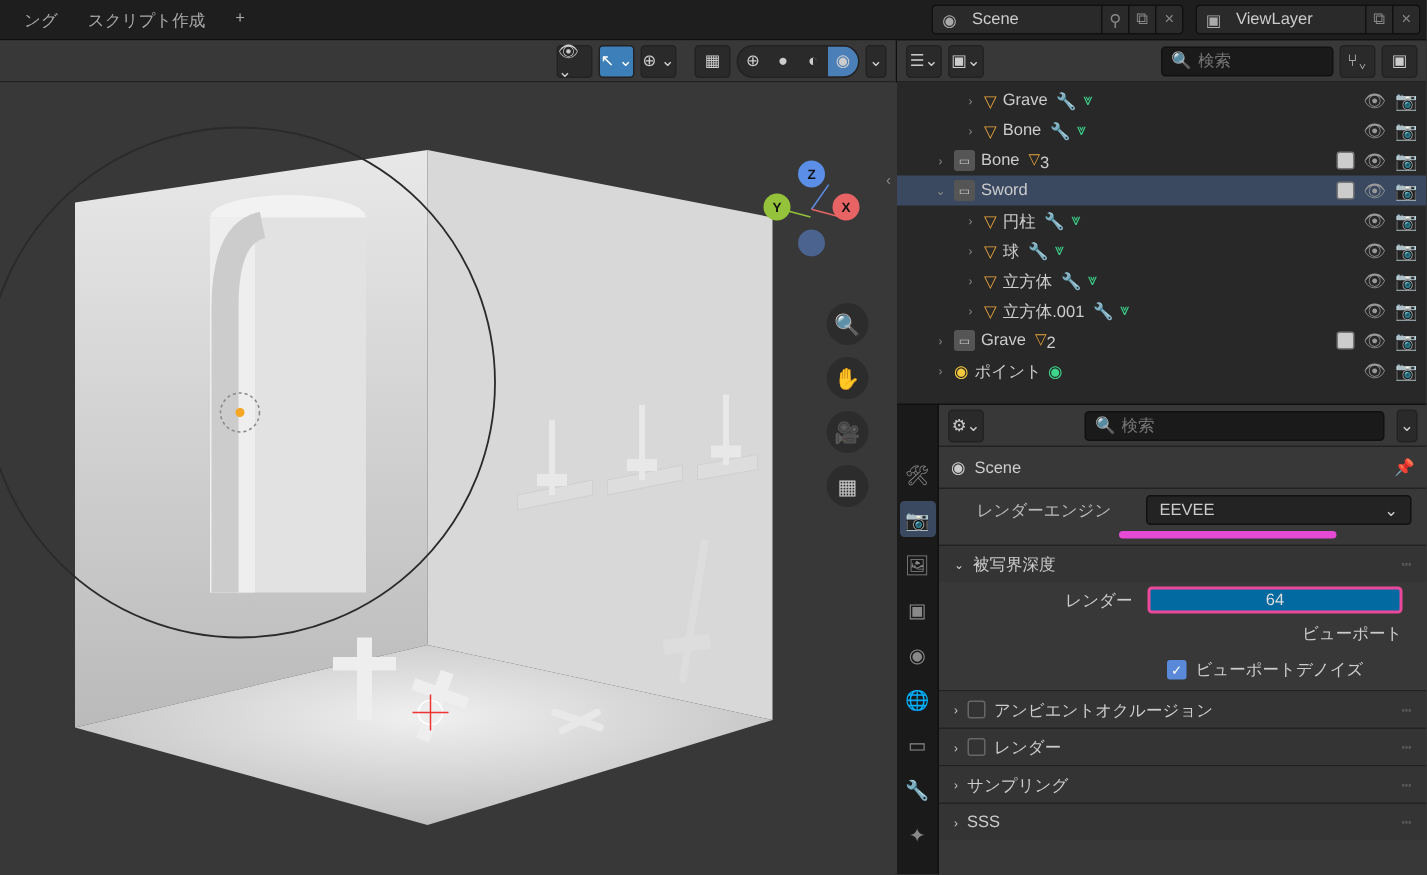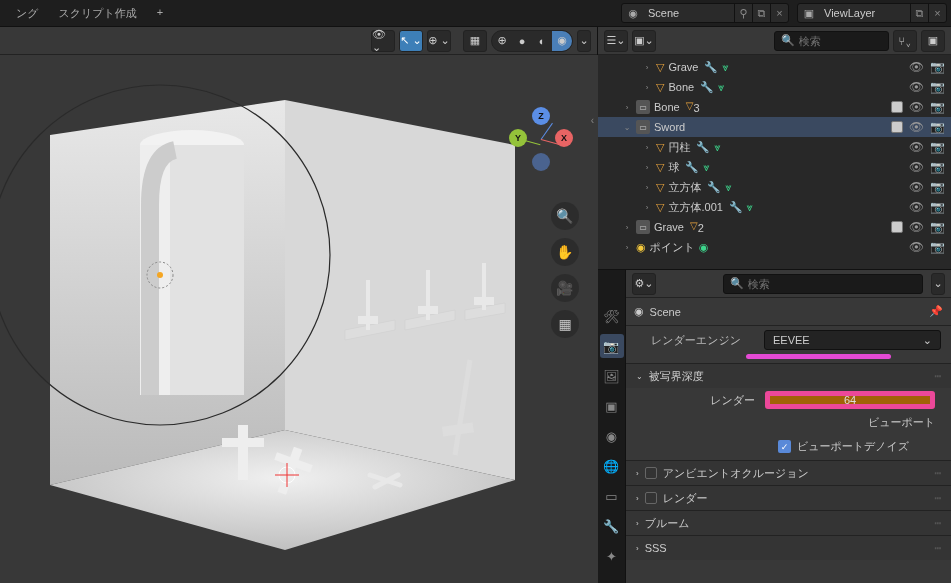--- a/index.html
+++ b/index.html
@@ -70,21 +70,21 @@
 .pin{margin-left:auto;color:#777}
 .prow{display:flex;align-items:center;padding:4px 10px;gap:8px}
 .prow .lbl{text-align:center;color:#bbb}
 .select{flex:1;background:#232323;border:1px solid #111;border-radius:3px;height:20px;display:flex;align-items:center;padding:0 8px;justify-content:space-between}
 .magenta2{height:5px;background:#e44ad4;margin:0 60px 4px 120px;border-radius:3px}
 .panel{border-top:1px solid #222}
 .panelhead{height:24px;display:flex;align-items:center;padding:0 10px;gap:6px;background:#343434}
 .panelhead .chev2{font-size:8px;color:#ccc}
 .panelhead .drag{margin-left:auto;color:#555}
 .pchk{width:12px;height:12px;border:1px solid #666;background:#333;border-radius:2px}
-.numfield{background:#a16207;border:5px solid #ec4899;border-radius:3px;height:18px;display:flex;align-items:center;justify-content:center;width:170px;color:#ddd}
+.numfield{background:#0369a1;border:2px solid #ec4899;border-radius:3px;height:18px;display:flex;align-items:center;justify-content:center;width:170px;color:#ddd}
 .samprow{display:flex;align-items:center;justify-content:flex-end;padding:3px 16px;gap:10px}
 .chkrow{display:flex;align-items:center;justify-content:flex-end;padding:6px 42px;gap:6px}
 .bluechk{width:13px;height:13px;background:#5989d8;border-radius:2px;display:flex;align-items:center;justify-content:center;font-size:9px;color:#fff}
 </style>
 </head>
 <body>
 
 <div class="topbar">
   <div class="menus">
     <div class="menu">ング</div>
@@ -416,21 +416,21 @@
             <div class="panelhead">
               <span class="chev2">›</span>
               <span class="pchk"></span>
               <span>レンダー</span>
               <span class="drag">┅</span>
             </div>
           </div>
         <div class="panel">
             <div class="panelhead">
               <span class="chev2">›</span>
-              <span>ブルーム</span>
+              <span>サンプリング</span>
               <span class="drag">┅</span>
             </div>
           </div>
         <div class="panel">
             <div class="panelhead">
               <span class="chev2">›</span>
               <span>SSS</span>
               <span class="drag">┅</span>
             </div>
           </div>

